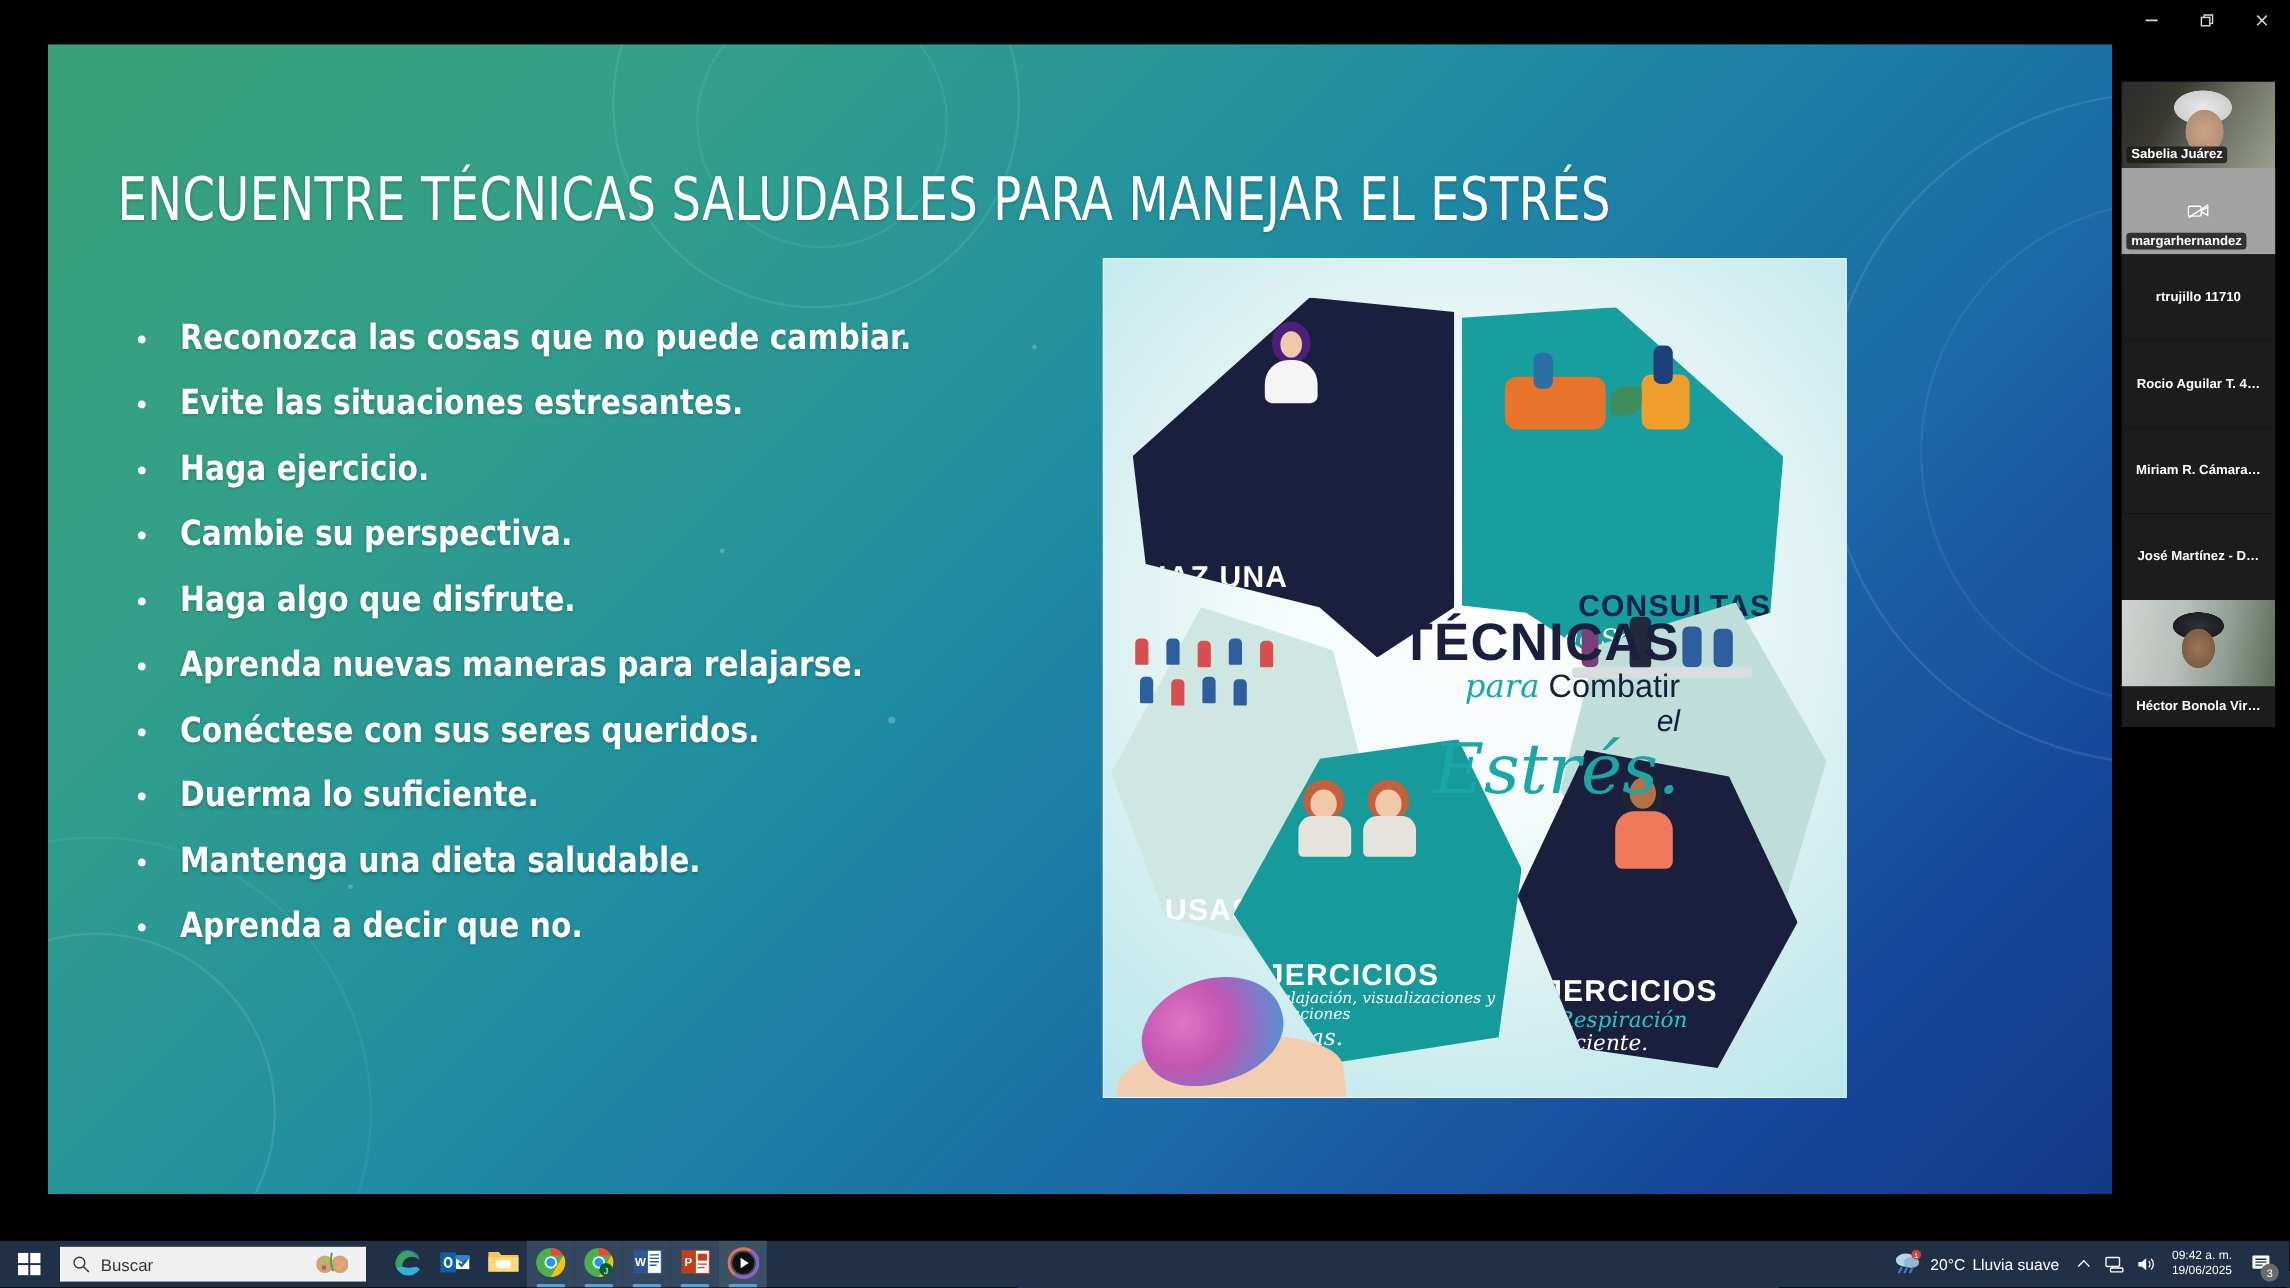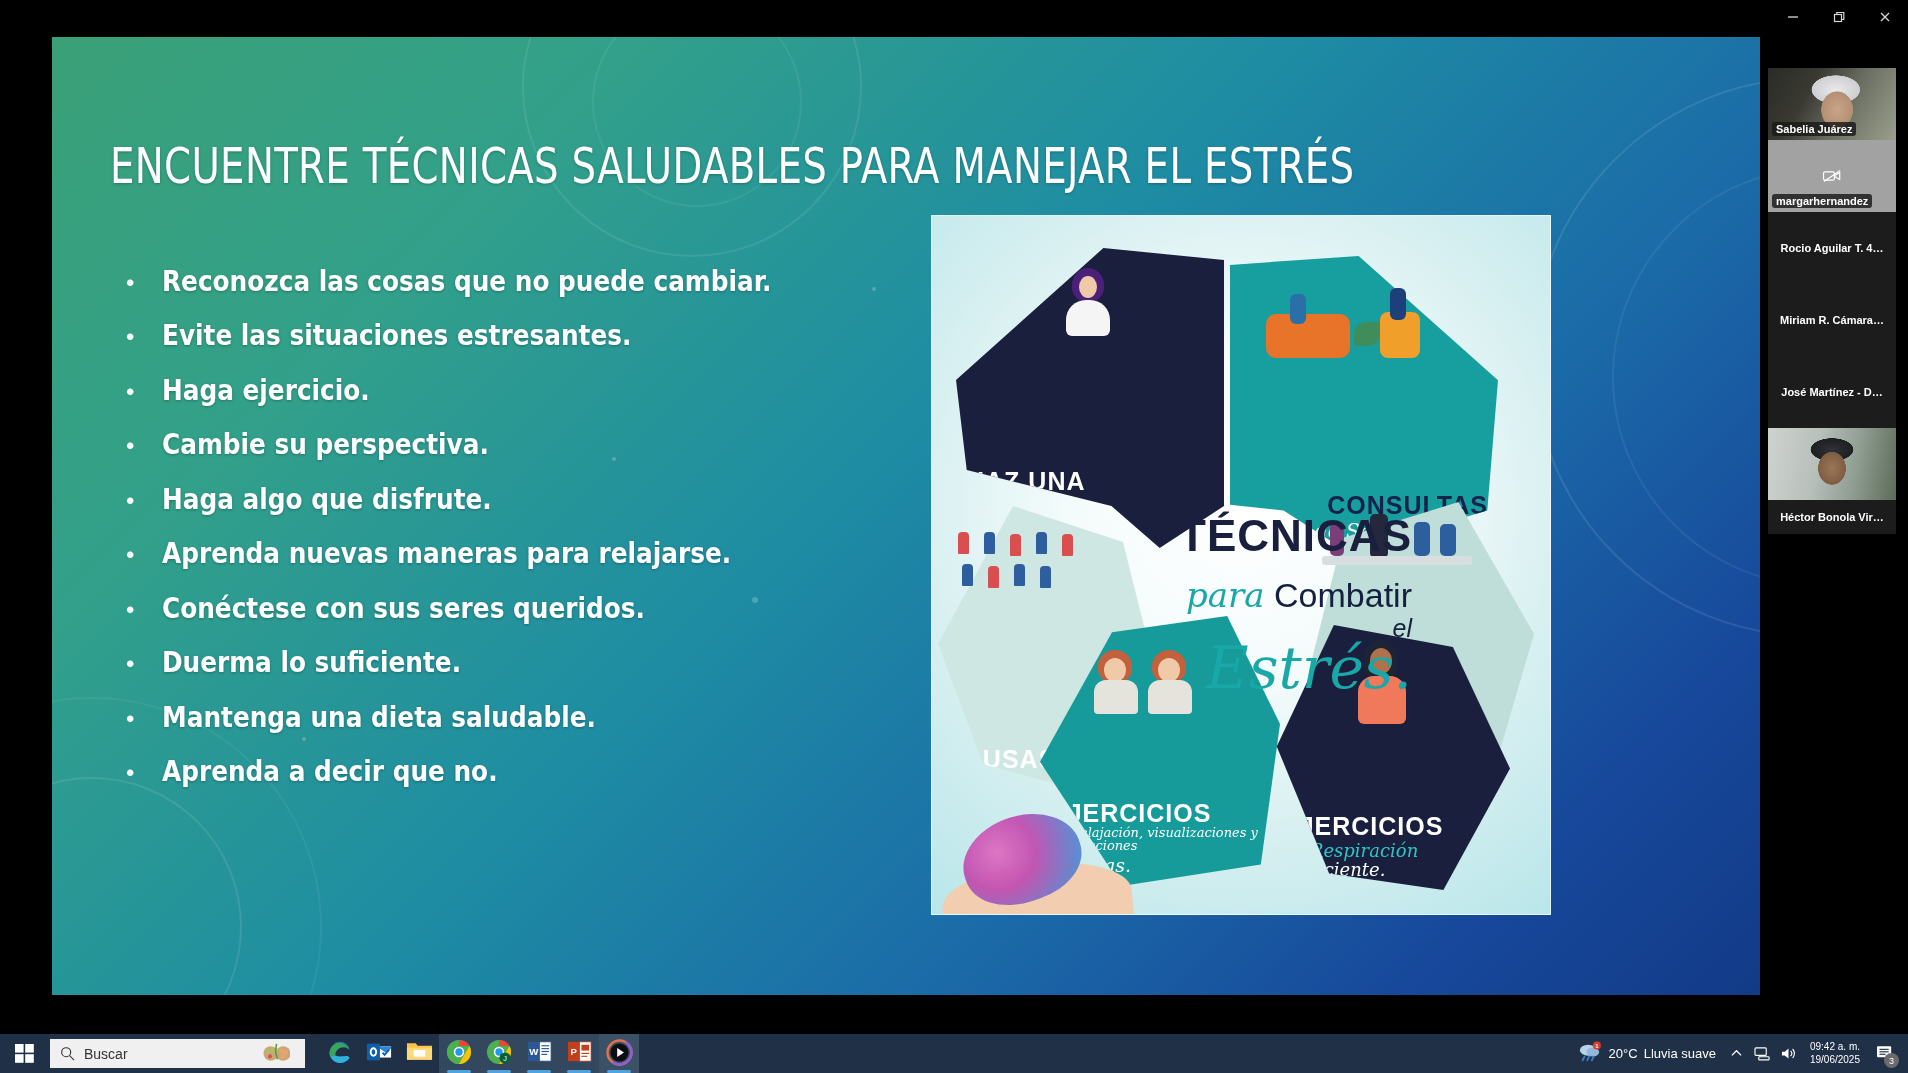--- a/index.html
+++ b/index.html
@@ -12,21 +12,21 @@
   
   #titlebar{ position:absolute; left:0; top:0; width:1908px; height:34px;
              background:#000; display:flex; justify-content:flex-end; align-items:center; }
   .wbtn{ width:46px; height:34px; display:flex; align-items:center; justify-content:center;
          color:#d8d8d8; font-size:15px; line-height:1; }
   .wbtn svg{ display:block; }
 
   
   #stage{ position:absolute; left:0; top:34px; width:1760px; height:1000px;
           background:#000; }
-  #slide{ position:absolute; left:52px; top:3px; width:1722px; height:958px;
+  #slide{ position:absolute; left:40px; top:3px; width:1722px; height:958px;
           background:linear-gradient(135deg,#3aa077 0%, #32a08a 22%, #1e8da3 46%, #1b6ba8 68%, #17489b 86%, #123a86 100%);
           overflow:hidden; }
   
   #slide .deco{ position:absolute; border:2px solid rgba(255,255,255,0.09); border-radius:50%; }
   #slide .d1{ width:340px;height:340px; left:470px; top:-120px; }
   #slide .d2{ width:210px;height:210px; left:540px; top:-40px; border-color:rgba(255,255,255,0.07);}
   #slide .d3{ width:560px;height:560px; left:1480px; top:40px; border-color:rgba(255,255,255,0.10);}
   #slide .d4{ width:420px;height:420px; left:1560px; top:130px; border-color:rgba(255,255,255,0.07);}
   #slide .d5{ width:300px;height:300px; left:-110px; top:740px; border-color:rgba(255,255,255,0.10);}
   #slide .d6{ width:460px;height:460px; left:-190px; top:660px; border-color:rgba(255,255,255,0.06);}
@@ -92,21 +92,21 @@
 
   
   #w-br{ left:340px; top:398px; width:238px; height:276px; background:#1a1f3d;
          clip-path:polygon(26% 4%, 76% 12%, 100% 56%, 72% 100%, 24% 94%, 2% 48%); }
   #w-br .wlabel1{ color:#fff; }
   #w-br .wlabel2{ color:#2ec4c4; font-size:18px; font-style:italic; }
   #w-br .wlabel3{ color:#fff; font-style:italic; font-family:"DejaVu Serif",serif; font-size:18px;}
 
   #info-center{ position:absolute; left:150px; top:298px; width:330px; text-align:right; }
   #ic1{ font-size:44px; font-weight:bold; color:#1a1f3d; letter-spacing:1px; line-height:1; }
-  #ic2{ font-size:34px; color:#14203f; line-height:1.05; margin-top:20px; }
+  #ic2{ font-size:27px; color:#14203f; line-height:1.05; margin-top:0; }
   #ic2 em{ color:#1aa7a7; font-style:italic; font-family:"DejaVu Serif",serif; }
   #ic3{ font-size:25px; color:#14203f; font-style:italic; }
   #ic4{ font-size:58px; color:#1aa7a7; font-style:italic; font-family:"DejaVu Serif",serif;
         line-height:1; margin-top:-4px; }
 
   
   .illus{ position:absolute; }
   .mini-person{ position:absolute; width:11px; height:22px; border-radius:4px 4px 1px 1px; }
   #stressball{ position:absolute; left:30px; top:600px; width:120px; height:86px;
                background:radial-gradient(circle at 32% 34%, #e06fc1 0%, #c04fb0 38%, #2f9de0 100%);
@@ -360,20 +360,23 @@
 
       <div class="ptile cam-off">
         <svg width="18" height="14" viewBox="0 0 20 14">
           <rect x="0.6" y="2.4" width="12" height="9.2" rx="1.6" fill="none" stroke="#fff" stroke-width="1.3"></rect>
           <path d="M13.2 6.2L18.6 3.2v7.6l-5.4-3z" fill="none" stroke="#fff" stroke-width="1.3"></path>
           <line x1="1" y1="13" x2="19" y2="1" stroke="#fff" stroke-width="1.3"></line>
         </svg>
         <div class="pname-overlay">margarhernandez</div>
       </div>
 
+      <div class="ptile audio-only">
+        <div class="pname-center">rtrujillo 11710</div>
+      </div>
 
       <div class="ptile audio-only">
         <div class="pname-center">Rocio Aguilar T. 4…</div>
       </div>
 
       <div class="ptile audio-only">
         <div class="pname-center">Miriam R. Cámara…</div>
       </div>
 
       <div class="ptile audio-only">

